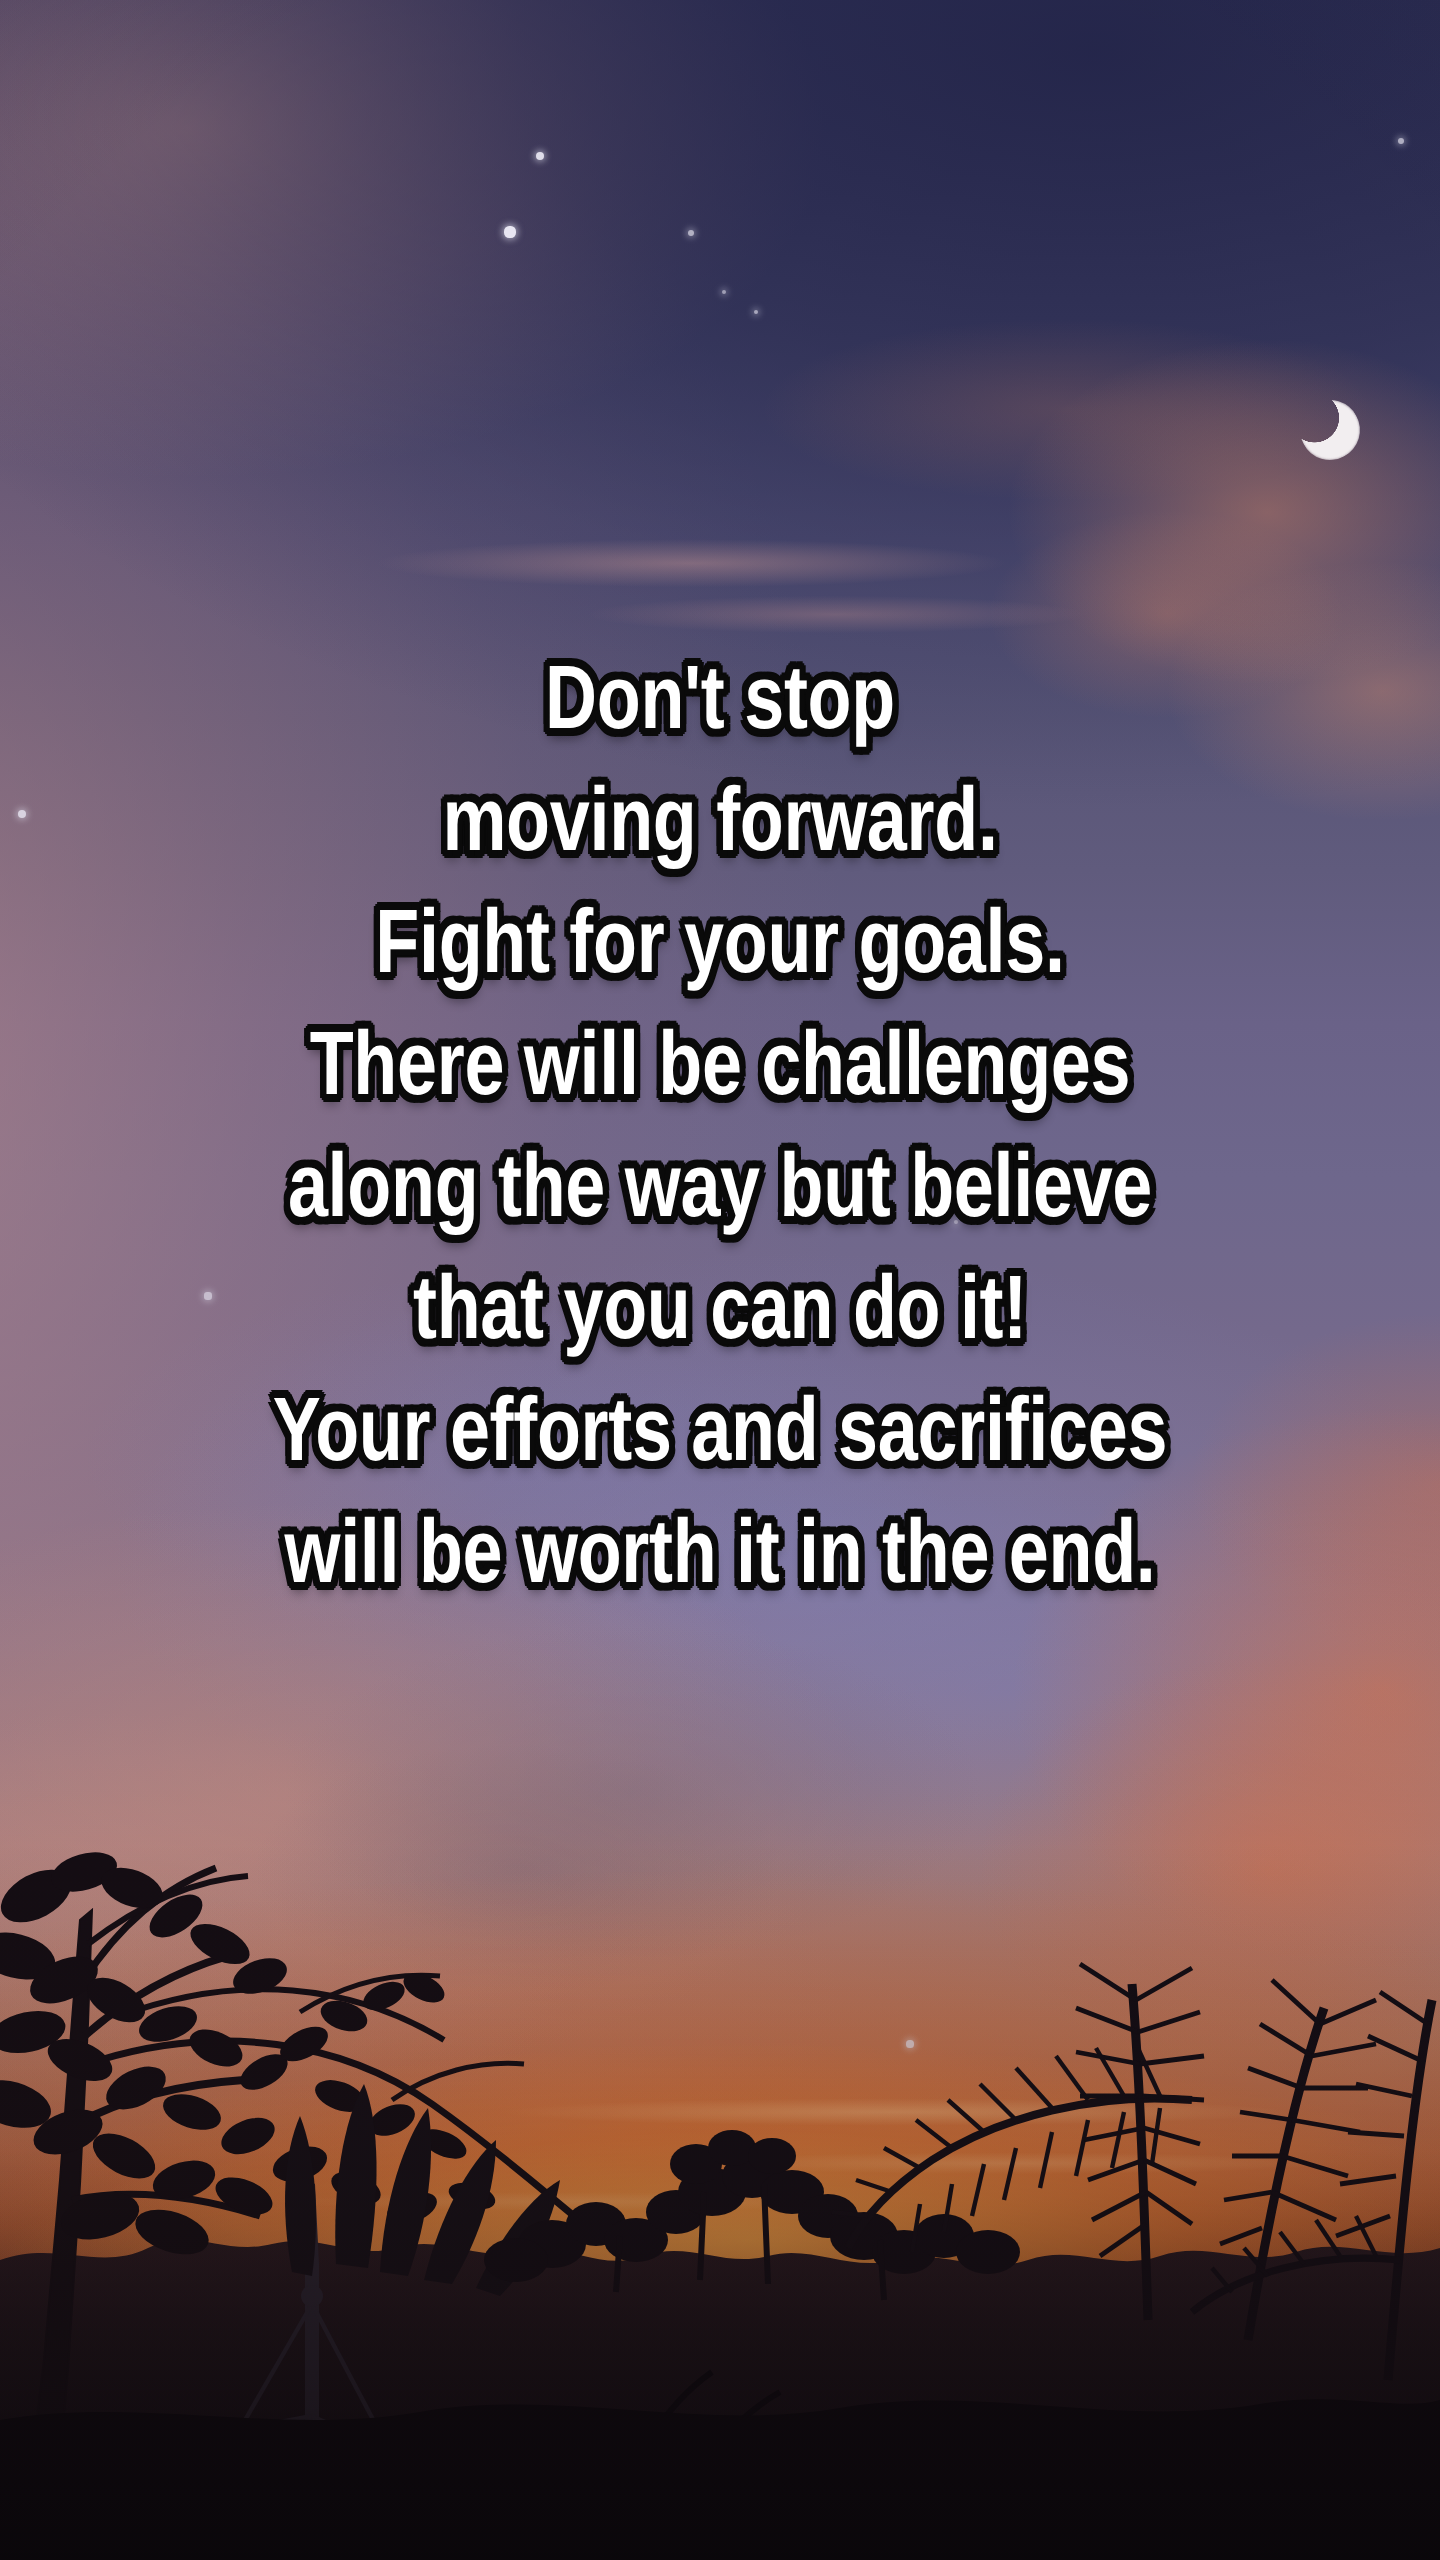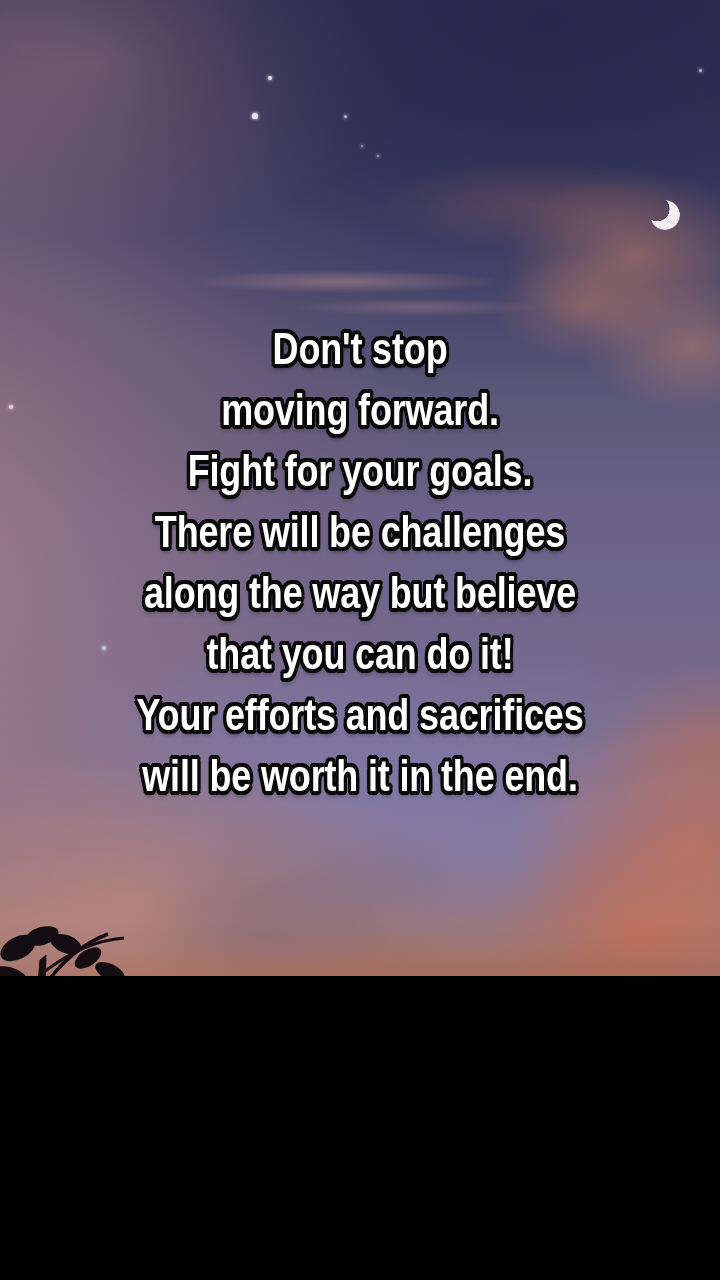--- a/index.html
+++ b/index.html
@@ -5,21 +5,21 @@
 <style>
   html,body{margin:0;padding:0;background:#000;}
   body{
     font-family:"Liberation Sans", sans-serif;
     -webkit-font-smoothing:antialiased;
   }
 
   #stage{
     position:relative;
     width:720px;
-    height:976px;
+    height:1280px;
     overflow:hidden;
     background:#0f172a;
   }
 
   
   .layer{position:absolute;left:0;top:0;width:720px;height:1280px;}
 
   
   #sky-base{
     background:linear-gradient(to bottom,

